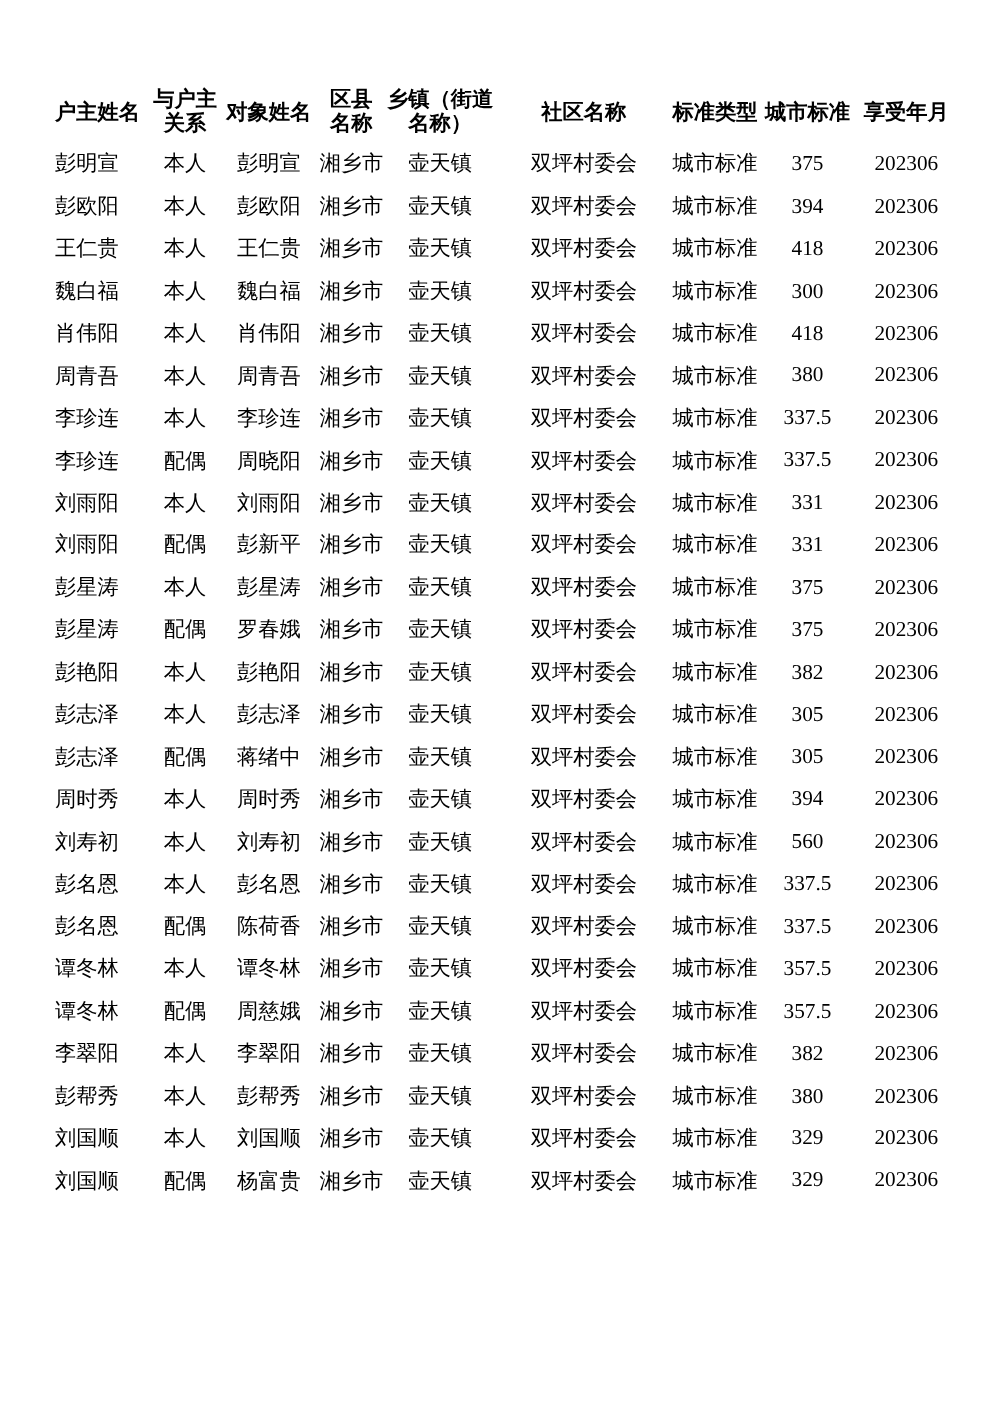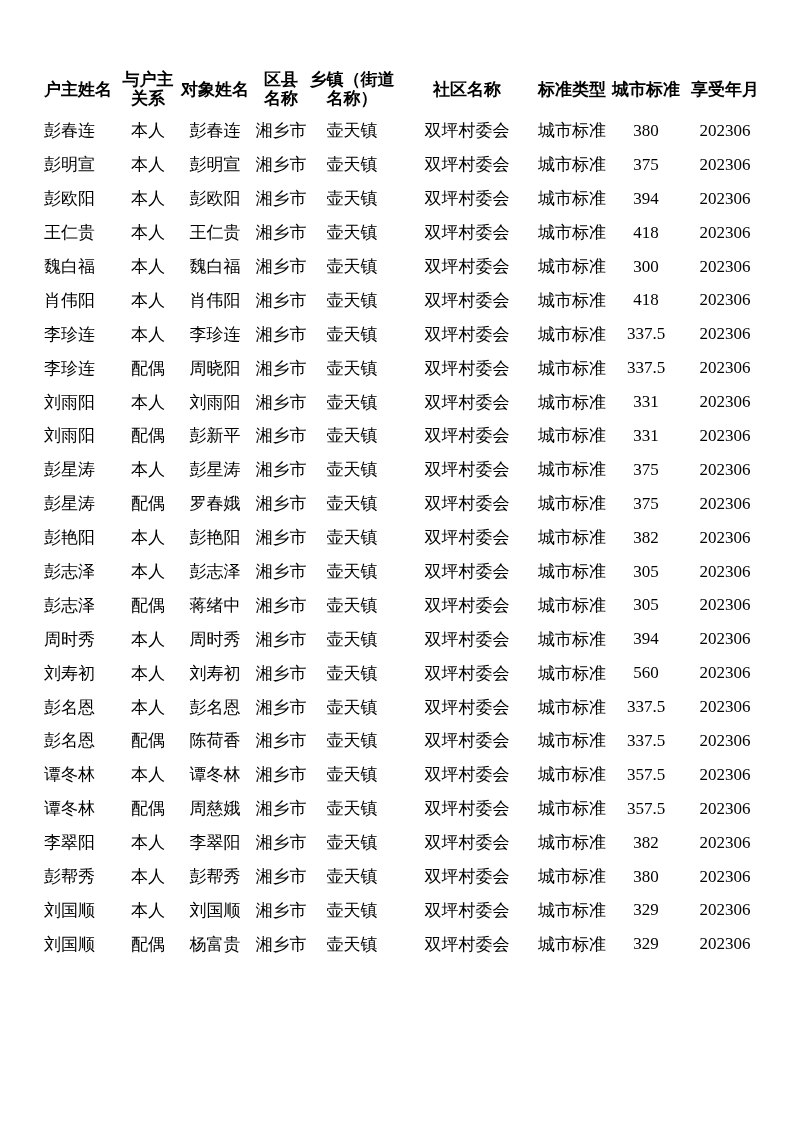--- a/index.html
+++ b/index.html
@@ -94,83 +94,83 @@
           <th>
             <div>城市标准</div>
           </th>
           <th>
             <div>享受年月</div>
           </th>
         </tr>
     </thead>
     <tbody id="table-body">
         <tr>
-          <td>彭春连</td>
-          <td>本人</td>
-          <td>彭春连</td>
+          <td>彭明宣</td>
+          <td>本人</td>
+          <td>彭明宣</td>
+          <td>湘乡市</td>
+          <td>壶天镇</td>
+          <td>双坪村委会</td>
+          <td>城市标准</td>
+          <td>375</td>
+          <td>202306</td>
+        </tr>
+        <tr>
+          <td>彭欧阳</td>
+          <td>本人</td>
+          <td>彭欧阳</td>
+          <td>湘乡市</td>
+          <td>壶天镇</td>
+          <td>双坪村委会</td>
+          <td>城市标准</td>
+          <td>394</td>
+          <td>202306</td>
+        </tr>
+        <tr>
+          <td>王仁贵</td>
+          <td>本人</td>
+          <td>王仁贵</td>
+          <td>湘乡市</td>
+          <td>壶天镇</td>
+          <td>双坪村委会</td>
+          <td>城市标准</td>
+          <td>418</td>
+          <td>202306</td>
+        </tr>
+        <tr>
+          <td>魏白福</td>
+          <td>本人</td>
+          <td>魏白福</td>
+          <td>湘乡市</td>
+          <td>壶天镇</td>
+          <td>双坪村委会</td>
+          <td>城市标准</td>
+          <td>300</td>
+          <td>202306</td>
+        </tr>
+        <tr>
+          <td>肖伟阳</td>
+          <td>本人</td>
+          <td>肖伟阳</td>
+          <td>湘乡市</td>
+          <td>壶天镇</td>
+          <td>双坪村委会</td>
+          <td>城市标准</td>
+          <td>418</td>
+          <td>202306</td>
+        </tr>
+        <tr>
+          <td>周青吾</td>
+          <td>本人</td>
+          <td>周青吾</td>
           <td>湘乡市</td>
           <td>壶天镇</td>
           <td>双坪村委会</td>
           <td>城市标准</td>
           <td>380</td>
-          <td>202306</td>
-        </tr>
-        <tr>
-          <td>彭明宣</td>
-          <td>本人</td>
-          <td>彭明宣</td>
-          <td>湘乡市</td>
-          <td>壶天镇</td>
-          <td>双坪村委会</td>
-          <td>城市标准</td>
-          <td>375</td>
-          <td>202306</td>
-        </tr>
-        <tr>
-          <td>彭欧阳</td>
-          <td>本人</td>
-          <td>彭欧阳</td>
-          <td>湘乡市</td>
-          <td>壶天镇</td>
-          <td>双坪村委会</td>
-          <td>城市标准</td>
-          <td>394</td>
-          <td>202306</td>
-        </tr>
-        <tr>
-          <td>王仁贵</td>
-          <td>本人</td>
-          <td>王仁贵</td>
-          <td>湘乡市</td>
-          <td>壶天镇</td>
-          <td>双坪村委会</td>
-          <td>城市标准</td>
-          <td>418</td>
-          <td>202306</td>
-        </tr>
-        <tr>
-          <td>魏白福</td>
-          <td>本人</td>
-          <td>魏白福</td>
-          <td>湘乡市</td>
-          <td>壶天镇</td>
-          <td>双坪村委会</td>
-          <td>城市标准</td>
-          <td>300</td>
-          <td>202306</td>
-        </tr>
-        <tr>
-          <td>肖伟阳</td>
-          <td>本人</td>
-          <td>肖伟阳</td>
-          <td>湘乡市</td>
-          <td>壶天镇</td>
-          <td>双坪村委会</td>
-          <td>城市标准</td>
-          <td>418</td>
           <td>202306</td>
         </tr>
         <tr>
           <td>李珍连</td>
           <td>本人</td>
           <td>李珍连</td>
           <td>湘乡市</td>
           <td>壶天镇</td>
           <td>双坪村委会</td>
           <td>城市标准</td>

